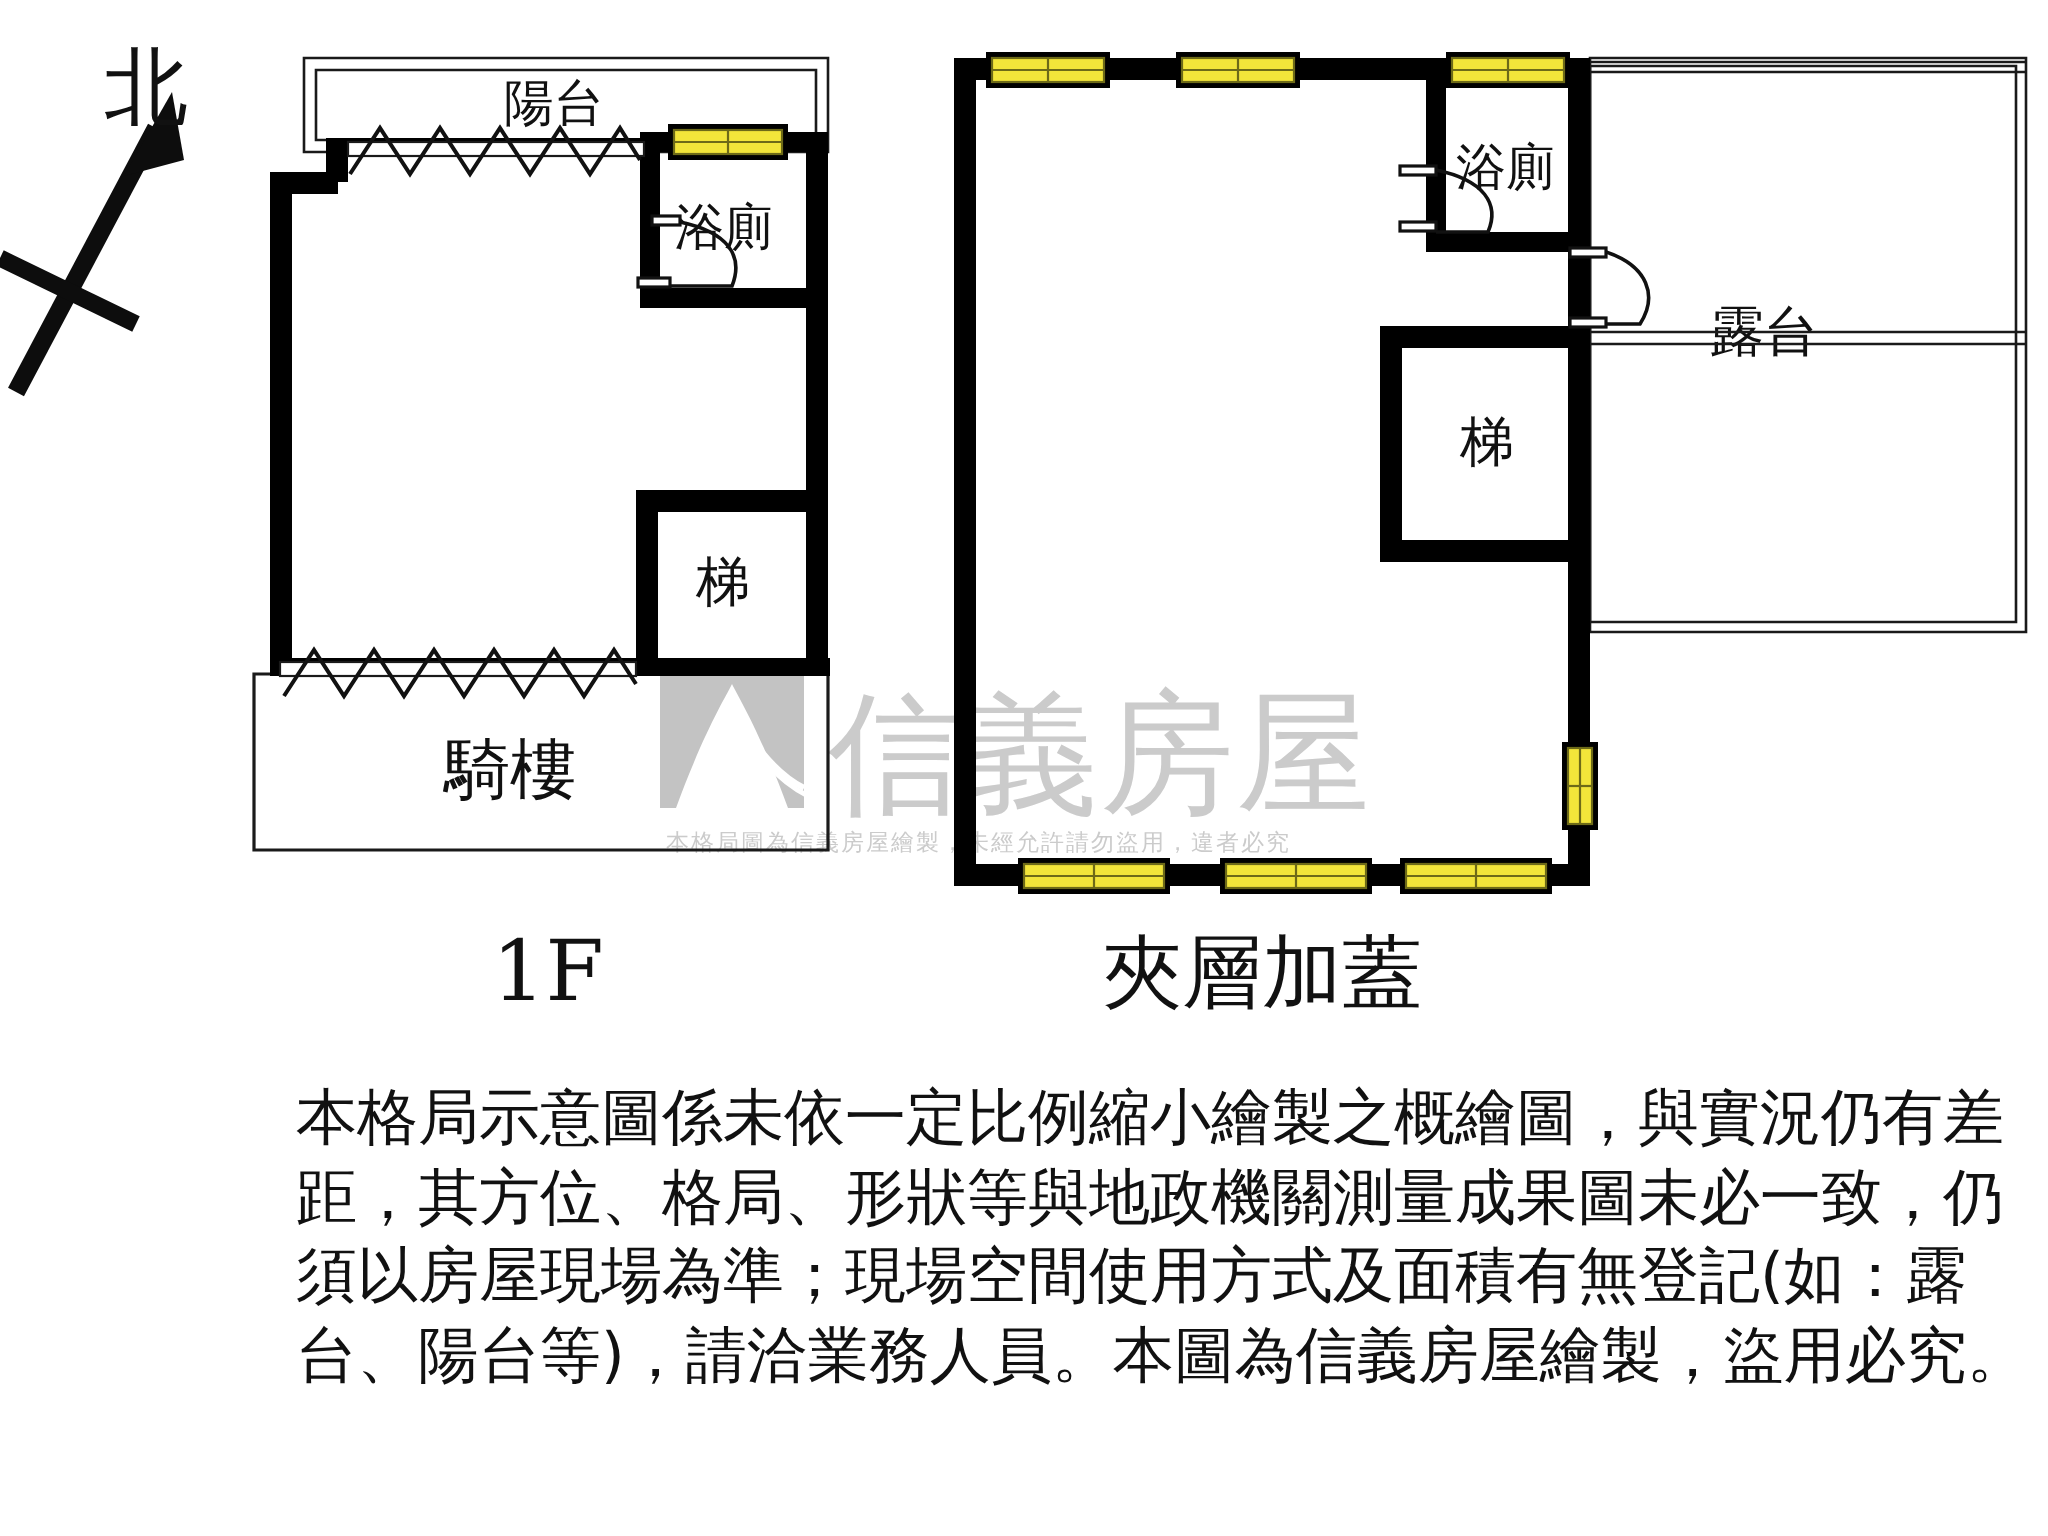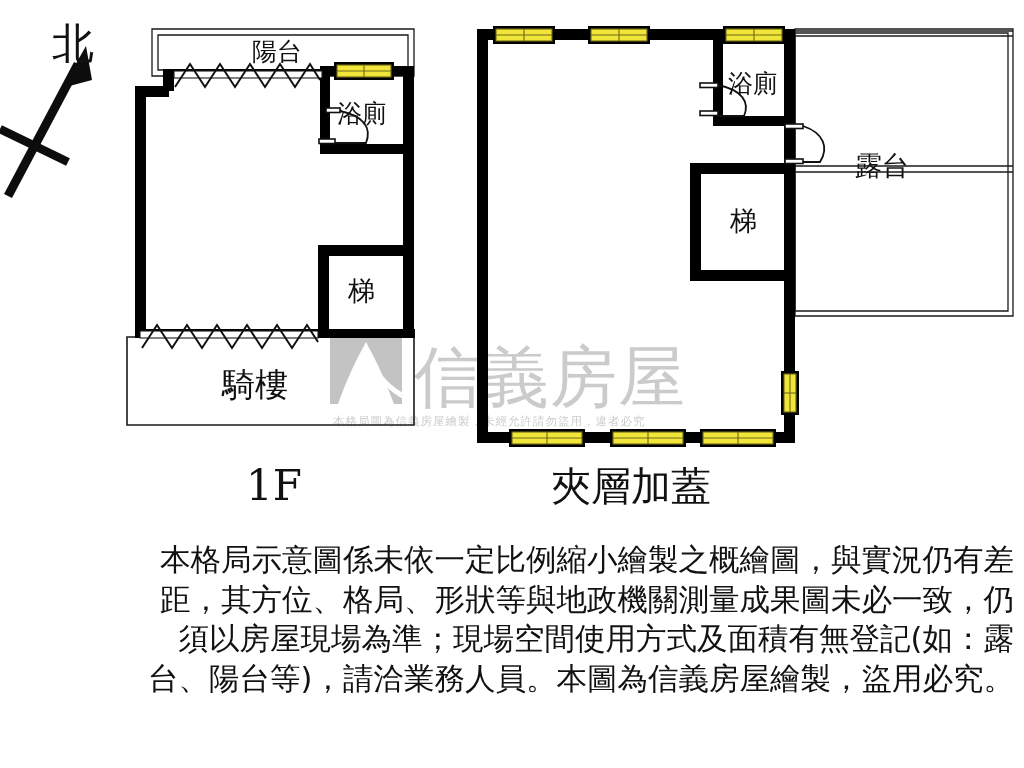--- a/index.html
+++ b/index.html
@@ -44,21 +44,21 @@
   .disclaimer {
     position: absolute;
     left: 148px;
     top: 540px;
     width: 866px;
     font-family: "DejaVu Sans", "Liberation Sans", sans-serif;
     font-size: 30.5px;
     line-height: 1.30;
     color: #111111;
     letter-spacing: 0px;
-    text-align: right;
+    text-align: left;
   }
 </style>
 </head>
 <body>
 
 <div id="plan-root">
 <svg width="1024" height="768" viewBox="0 0 1024 768" xmlns="http://www.w3.org/2000/svg">
 
   <rect x="0" y="0" width="1024" height="768" fill="#ffffff"></rect>
 

